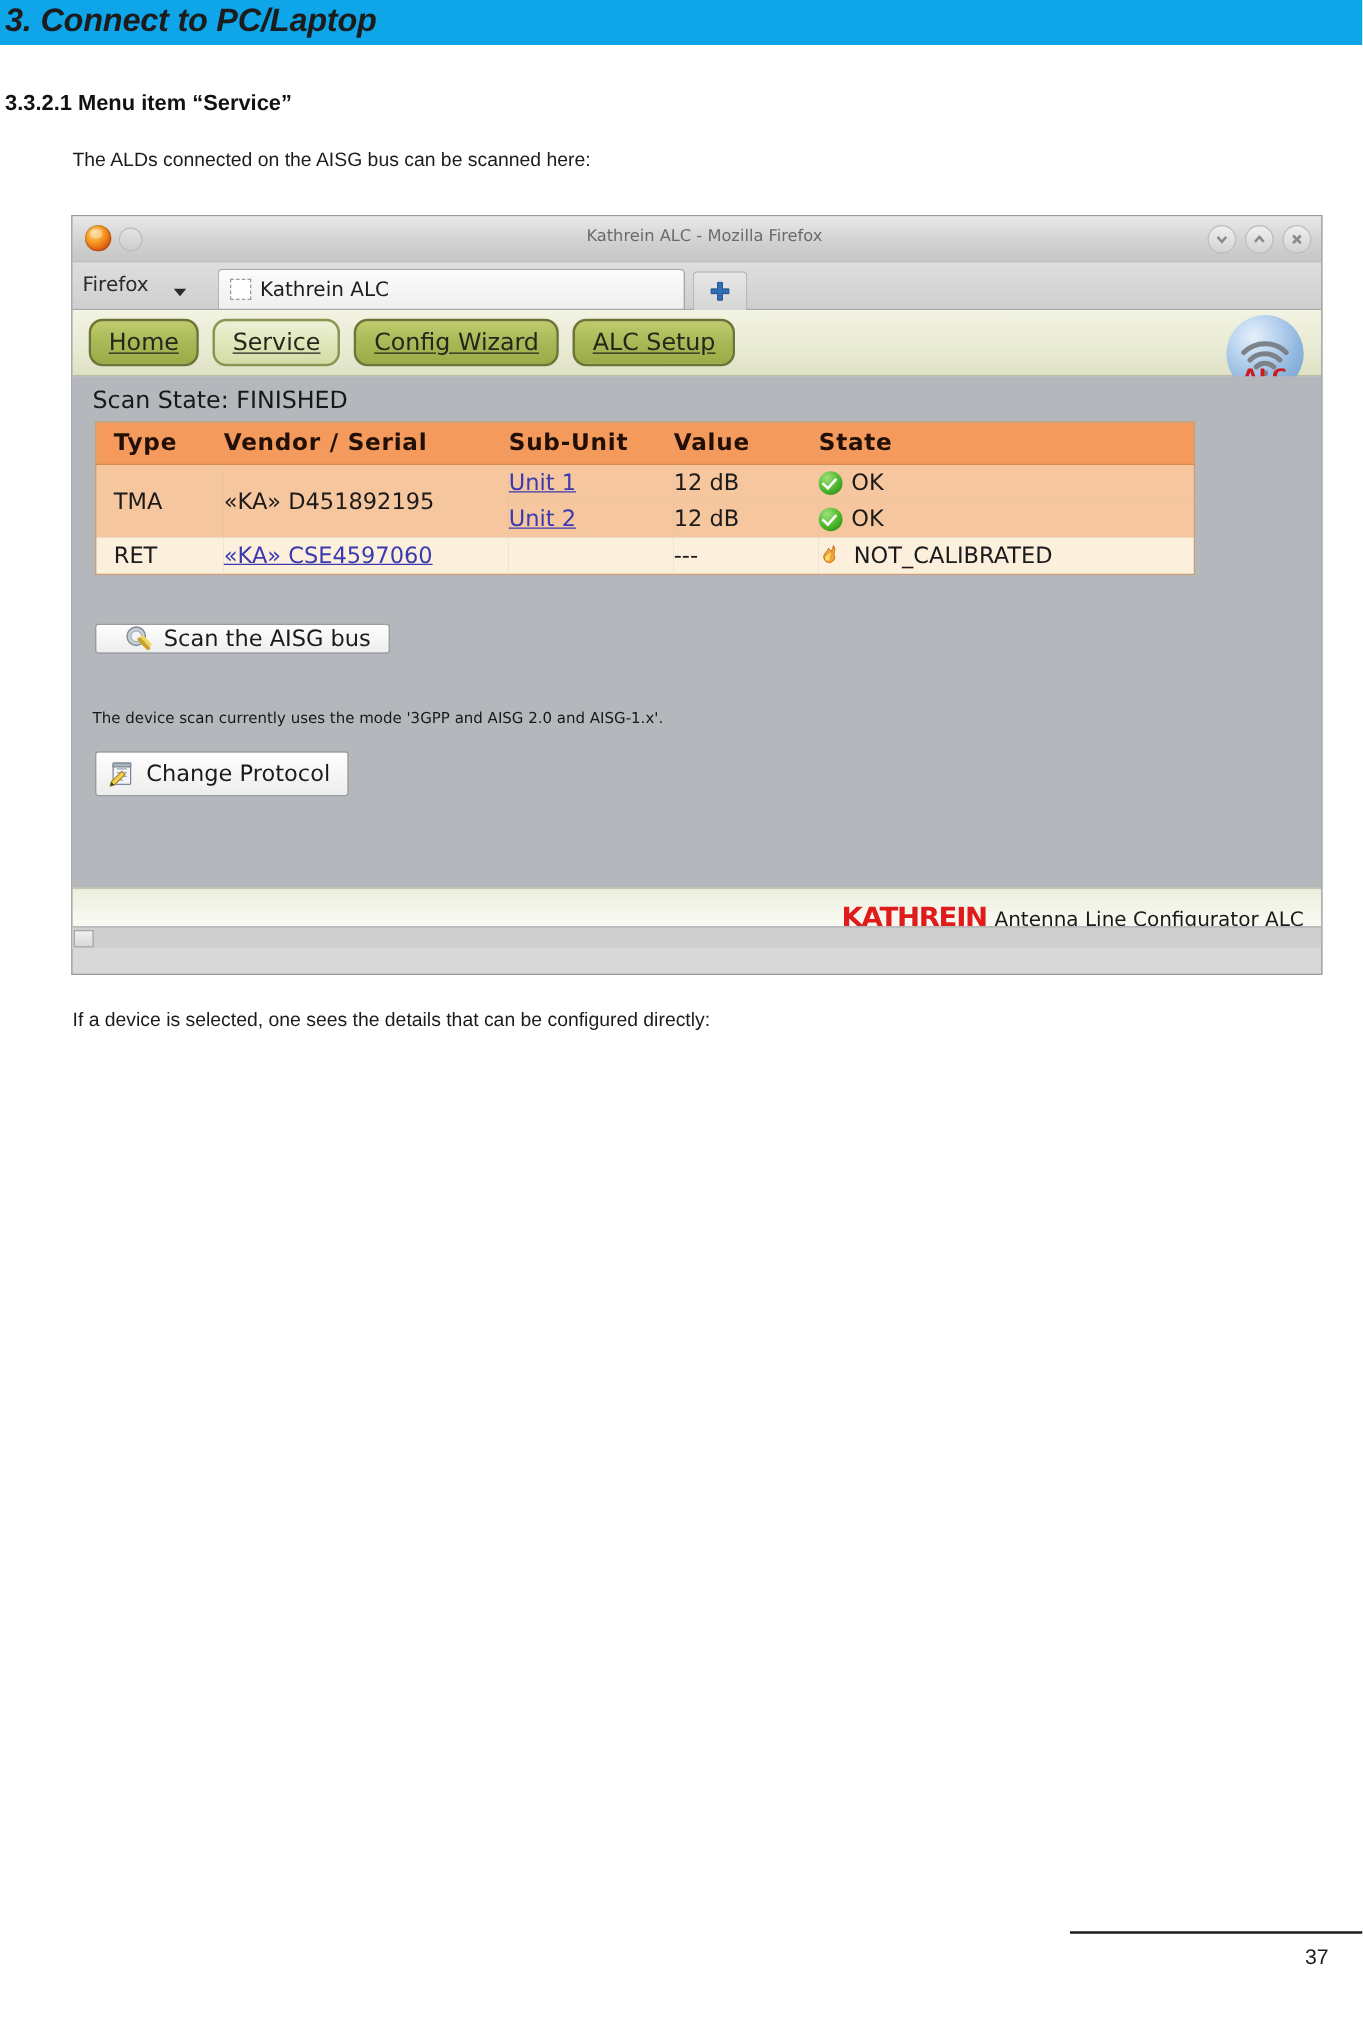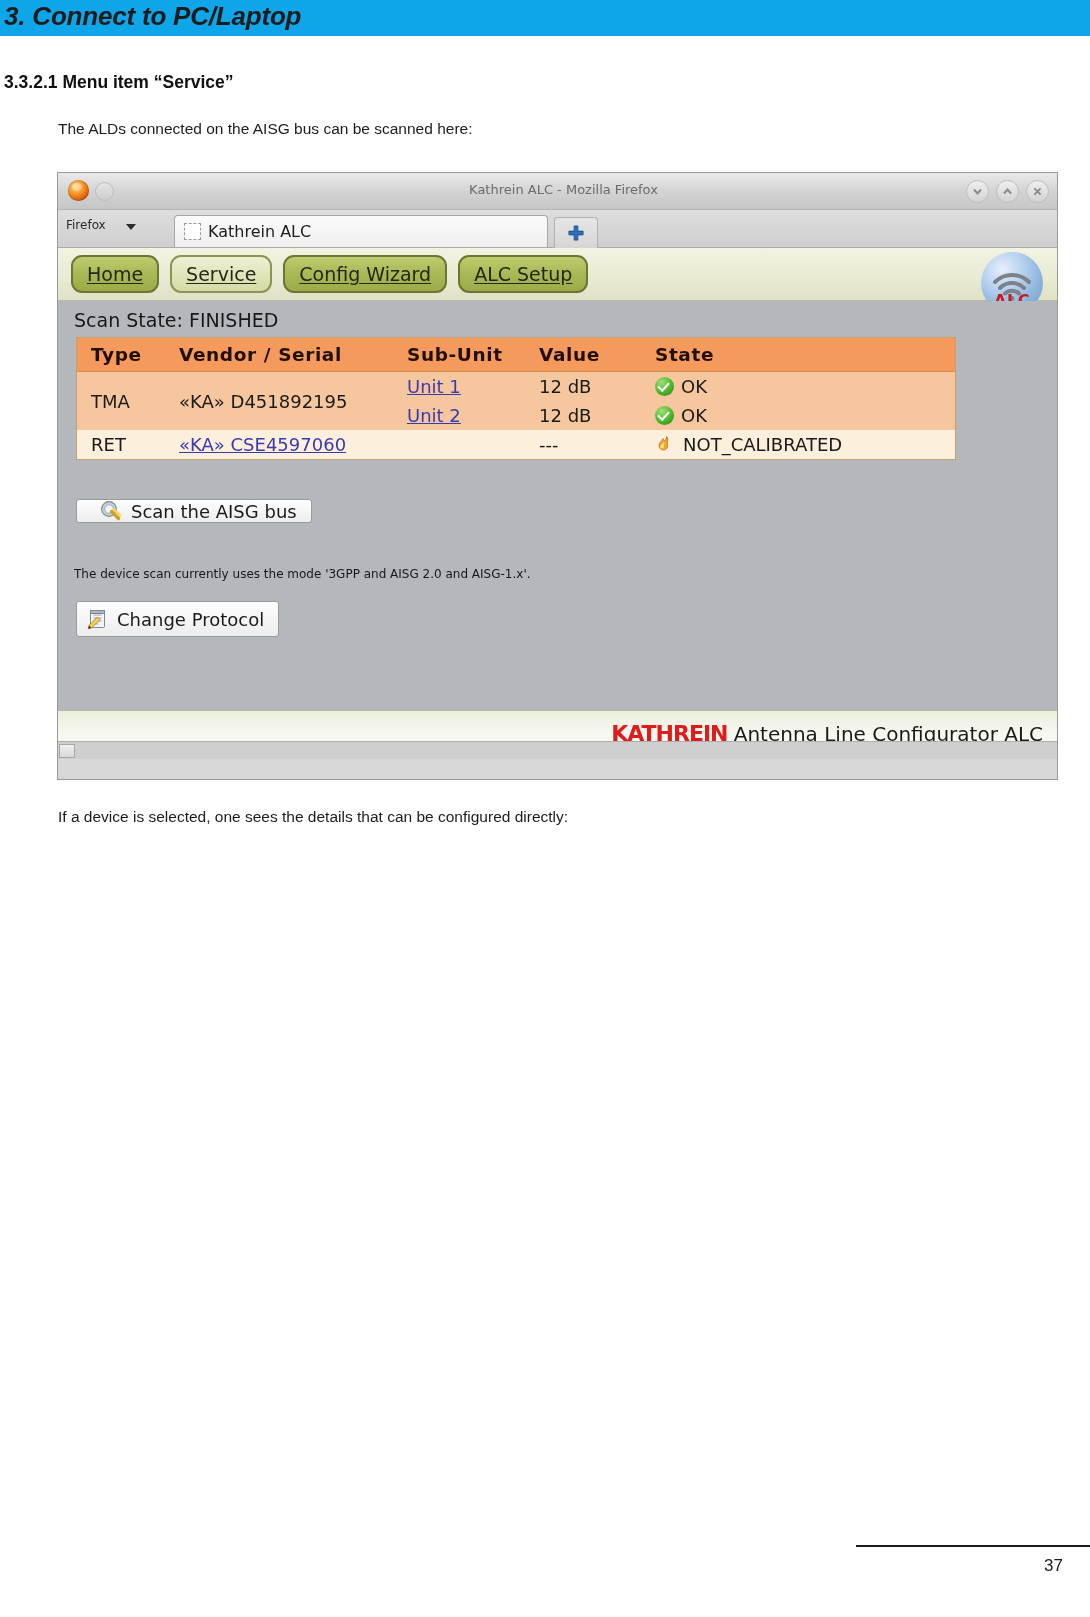--- a/index.html
+++ b/index.html
@@ -138,25 +138,25 @@
   
   .tabstrip {
     position: relative;
     height: 37px;
     background: linear-gradient(to bottom, #dedede 0%, #cfcfcf 100%);
     border-bottom: 1px solid #a9a9a9;
   }
   .ff-menu-btn {
     position: absolute;
     left: 8px; top: 8px;
-    font-size: 12px;
+    font-size: 16px;
     color: #2b2b2b;
     white-space: nowrap;
     display: flex;
-    align-items: center;
+    align-items: flex-end;
     gap: 20px;
   }
   .caret-dn {
     width: 0; height: 0;
     border-left: 5px solid transparent;
     border-right: 5px solid transparent;
     border-top: 6px solid #2b2b2b;
     margin-top: 3px;
   }
   .tab {
@@ -380,21 +380,21 @@
   .kathrein-logo {
     font-family: "DejaVu Sans", sans-serif;
     font-size: 21px;
     font-weight: bold;
     color: #e01b1b;
     letter-spacing: -1px;
     transform: scaleX(1.05);
     white-space: nowrap;
   }
   .footer-text {
-    font-size: 20px;
+    font-size: 16px;
     color: #1a1a1a;
     white-space: nowrap;
   }
   .hscroll {
     position: absolute;
     left: 0; bottom: 0;
     width: 100%;
     height: 17px;
     background: #cfcfcf;
     border-top: 1px solid #aeaeae;

